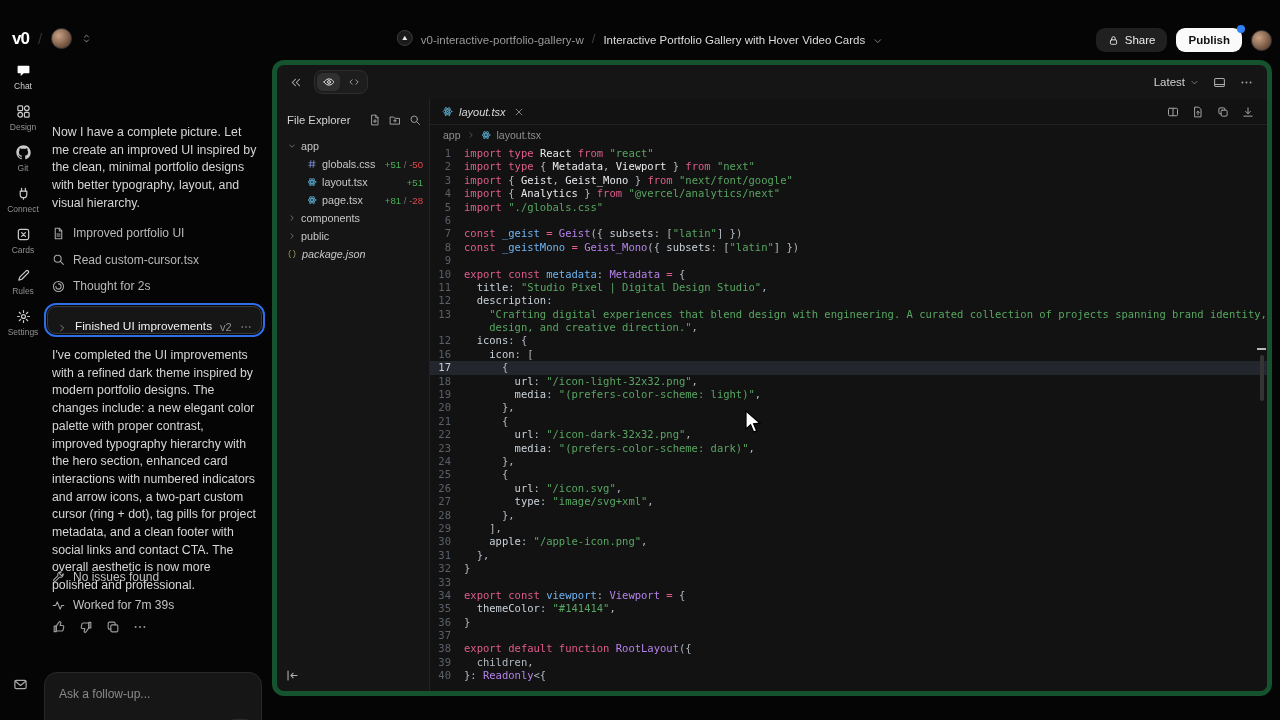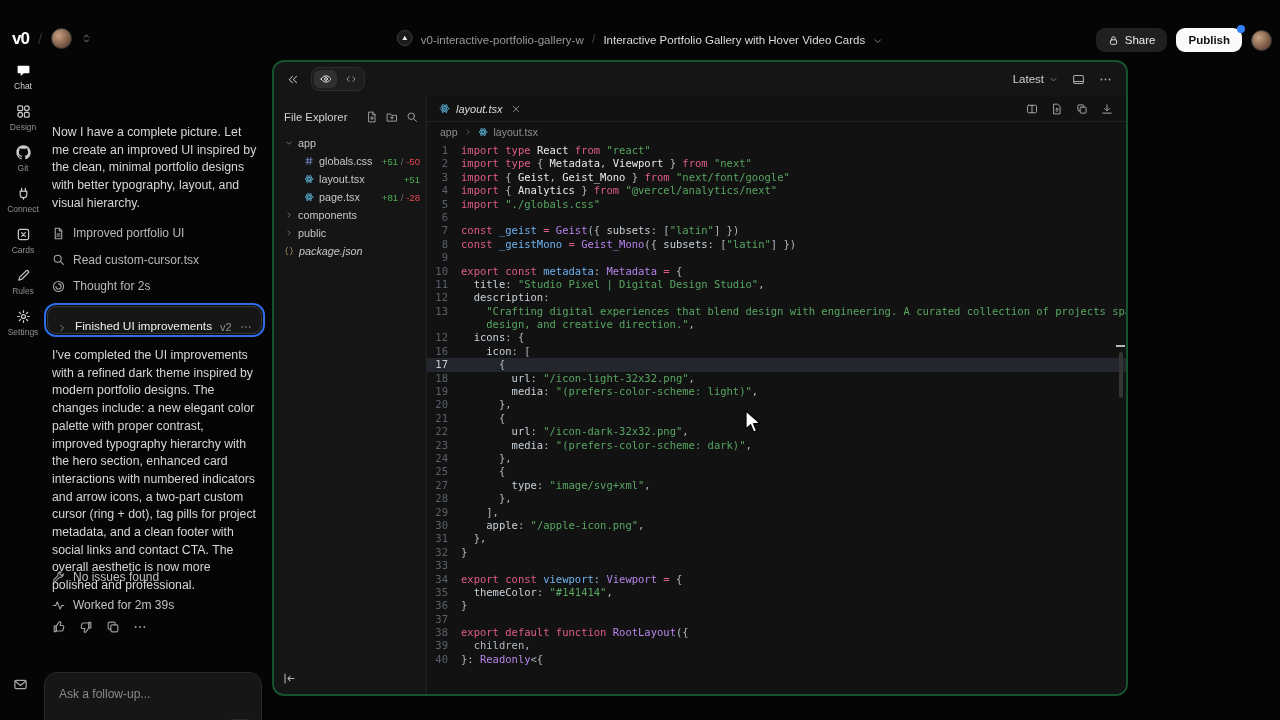--- a/index.html
+++ b/index.html
@@ -66,22 +66,22 @@
   #chat-input { position:absolute; left:0px; top:612px; width:218px; height:83px; background:#161616;
                 border:1px solid #292929; border-radius:13px; }
   #ci-placeholder { position:absolute; left:14px; top:14px; color:#8a8a8a; font-size:12px; }
   #ci-row { position:absolute; left:10px; right:8px; bottom:9px; height:26px; display:flex;
             align-items:center; gap:12px; color:#c9c9c9; }
   #ci-send { margin-left:auto; width:26px; height:26px; border-radius:8px; background:#2c2c2c;
              color:#8d8d8d; display:flex; align-items:center; justify-content:center; font-size:13px;
              cursor:pointer; }
 
   
-  #panel { position:absolute; left:272px; top:60px; width:856px; height:636px; background:#151515;
-           border:2px solid #14532d; border-radius:12px; overflow:hidden; }
+  #panel { position:absolute; left:272px; top:60px; width:1000px; height:636px; background:#151515;
+           border:5px solid #14532d; border-radius:12px; overflow:hidden; }
   #panel-toolbar { position:absolute; left:0; top:0; right:0; height:34px; display:flex;
                    align-items:center; }
   #pt-collapse { margin-left:12px; color:#b5b5b5; font-size:13px; cursor:pointer; }
   #pt-toggle { margin-left:12px; height:24px; background:#1d1d1d; border:1px solid #2e2e2e;
                border-radius:8px; display:flex; align-items:center; padding:2px; gap:2px; }
   .pt-seg { width:23px; height:18px; border-radius:6px; display:flex; align-items:center;
             justify-content:center; color:#9f9f9f; font-size:12px; cursor:pointer; }
   .pt-seg.on { background:#303030; color:#e8e8e8; }
   #pt-right { margin-left:auto; display:flex; align-items:center; gap:14px; padding-right:14px; }
   #pt-version { display:flex; align-items:center; gap:5px; color:#cfcfcf; font-size:11.5px; cursor:pointer; }
@@ -318,21 +318,21 @@
           </svg>
         </span>
         <span class="tlabel">No issues found</span>
       </div>
       <div class="status-row" style="top: 532px;">
         <span class="ticon" data-icon="pulse">
           <svg viewBox="0 0 16 16" width="1em" height="1em" fill="none" stroke="currentColor" stroke-width="1.3" stroke-linecap="round" stroke-linejoin="round">
             <path d="M1.5 8h3L6.5 3.5 10 12.5 12 8h2.5"></path>
           </svg>
         </span>
-        <span class="tlabel">Worked for 2m 39s</span>
+        <span class="tlabel">Worked for 7m 39s</span>
       </div>
     </div>
   <div id="feedback">
     <span data-icon="thumb-up">
         <svg viewBox="0 0 16 16" width="1em" height="1em" fill="none" stroke="currentColor" stroke-width="1.3" stroke-linecap="round" stroke-linejoin="round">
           <path d="M2.5 7h2.3v6.3H2.5z"></path>
           <path d="M4.8 12.6h6.4a1.5 1.5 0 0 0 1.5-1.2l.7-3.4A1.4 1.4 0 0 0 12 6.3H9.3l.8-2.9a1.15 1.15 0 0 0-2.1-.9L4.8 7z"></path>
         </svg>
       </span>
     <span data-icon="thumb-down">
@@ -660,20 +660,24 @@
           <span class="ln">23</span>
           <span class="ct"><span class="tk-p">        </span><span class="tk-pr">media</span><span class="tk-p">: </span><span class="tk-s">"(prefers-color-scheme: dark)"</span><span class="tk-p">,</span></span>
         </div>
         <div class="code-row">
           <span class="ln">24</span>
           <span class="ct"><span class="tk-p">      },</span></span>
         </div>
         <div class="code-row">
           <span class="ln">25</span>
           <span class="ct"><span class="tk-p">      {</span></span>
+        </div>
+        <div class="code-row">
+          <span class="ln">26</span>
+          <span class="ct"><span class="tk-p">        </span><span class="tk-pr">url</span><span class="tk-p">: </span><span class="tk-s">"/icon.svg"</span><span class="tk-p">,</span></span>
         </div>
         <div class="code-row">
           <span class="ln">27</span>
           <span class="ct"><span class="tk-p">        </span><span class="tk-pr">type</span><span class="tk-p">: </span><span class="tk-s">"image/svg+xml"</span><span class="tk-p">,</span></span>
         </div>
         <div class="code-row">
           <span class="ln">28</span>
           <span class="ct"><span class="tk-p">      },</span></span>
         </div>
         <div class="code-row">

